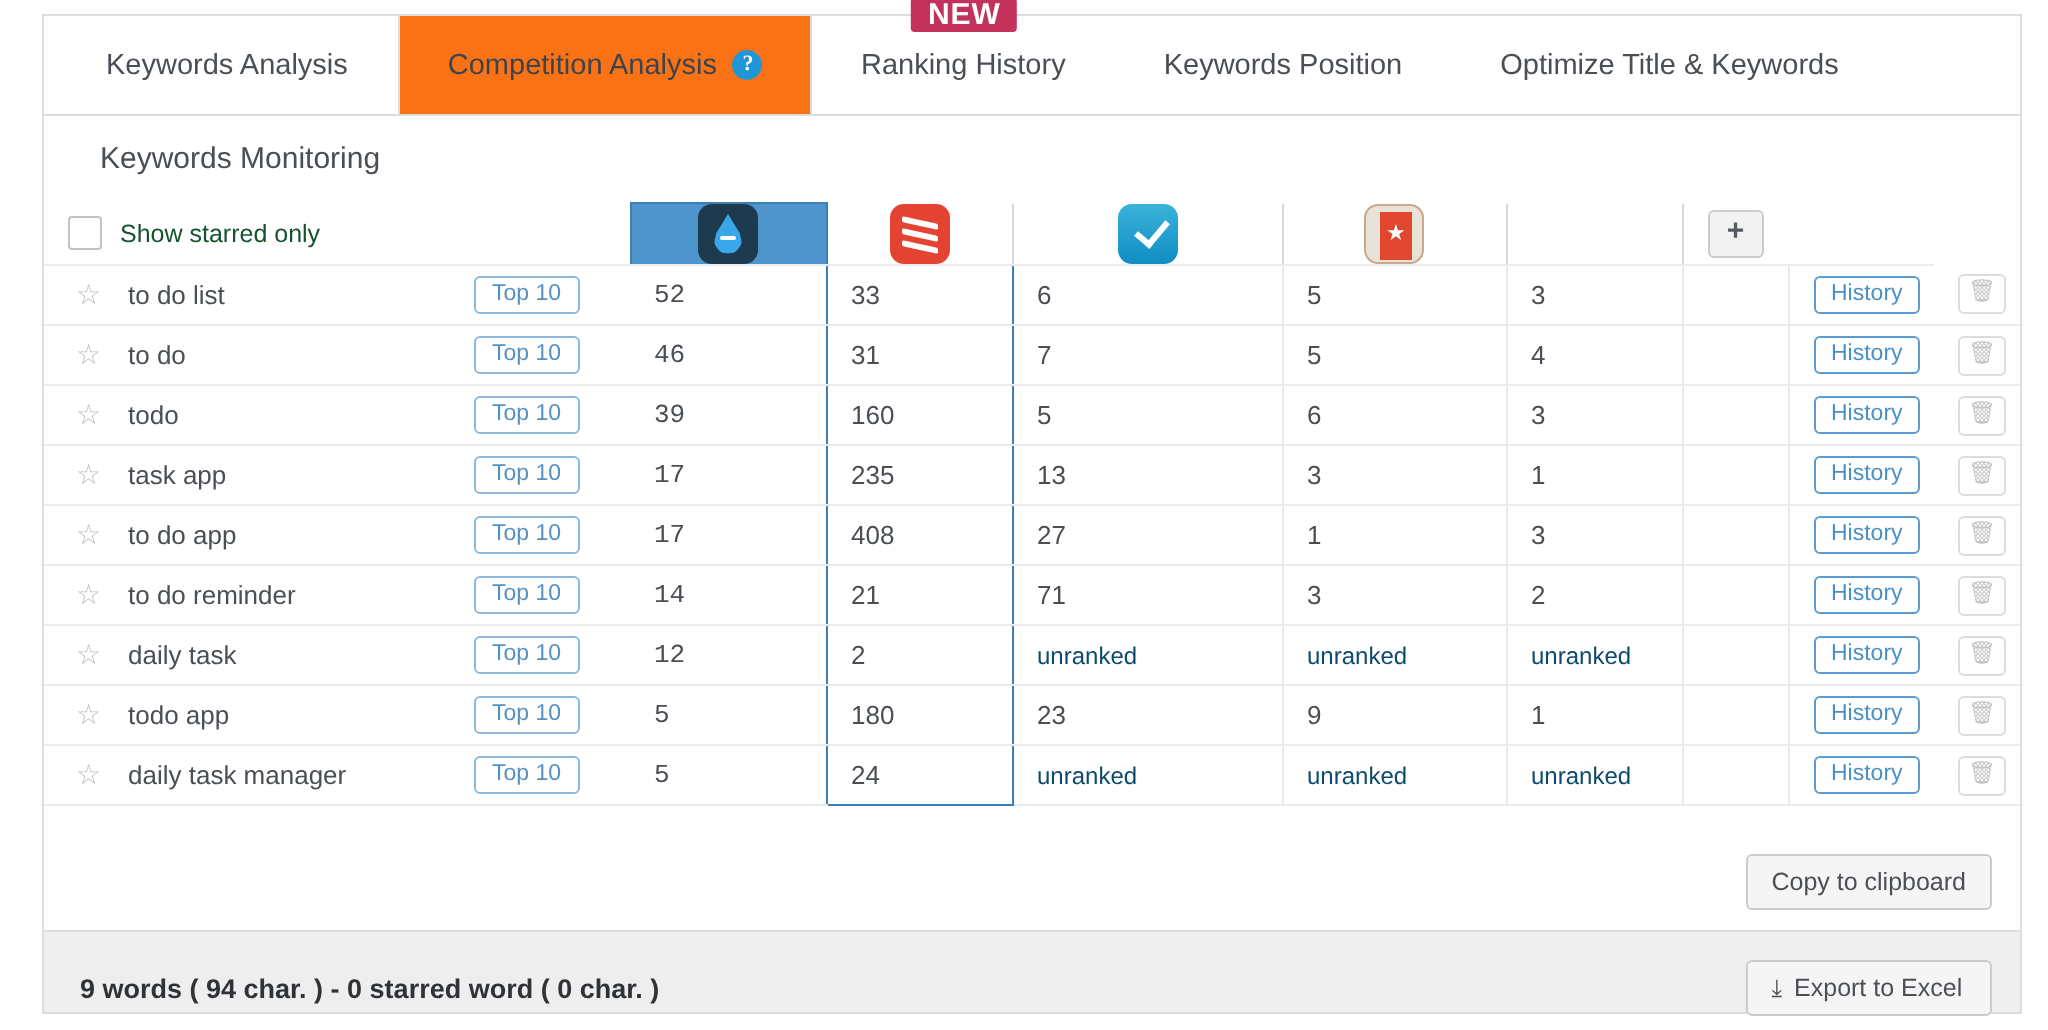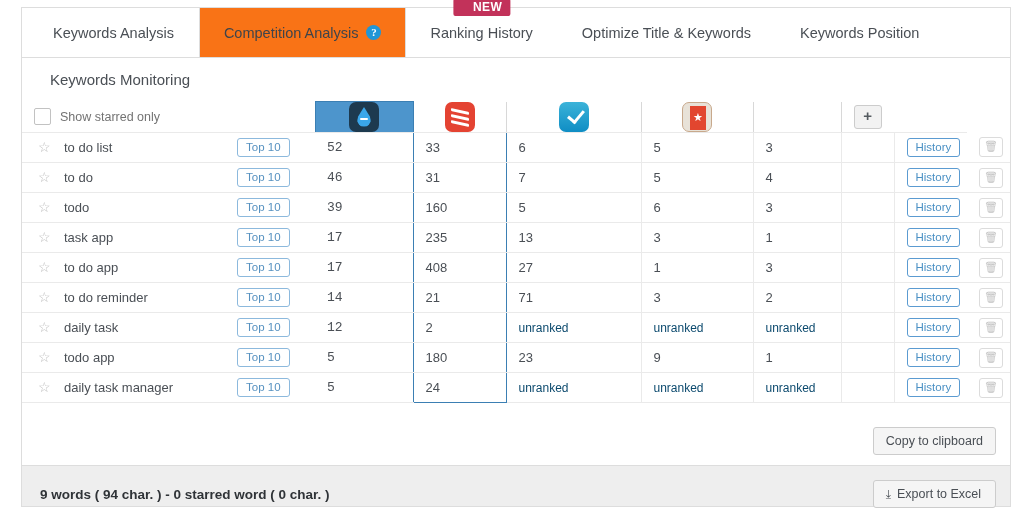--- a/index.html
+++ b/index.html
@@ -69,24 +69,24 @@
     font-family: "Liberation Serif", serif;
   }
   .help-icon.grey { background: #888d92; }
   .badge-new {
     position: absolute;
     top: -9px;
     left: 50%;
     transform: translateX(-50%);
     background: #c2325a;
     color: #ffffff;
-    font-size: 12px;
+    font-size: 15px;
     font-weight: bold;
     letter-spacing: .4px;
-    padding: 3px 8px 3px 20px;
+    padding: 3px 8px 3px 9px;
     border-radius: 2px;
     line-height: 11px;
   }
   
   .section-title {
     height: 43px;
     display: flex;
     align-items: center;
     padding-left: 28px;
     font-size: 15px;
@@ -128,21 +128,21 @@
   }
   .chk {
     display: inline-block;
     width: 15px; height: 15px;
     border: 1px solid #c2c2c2;
     background: #fff;
     border-radius: 2px;
     vertical-align: middle;
   }
   .chk-label {
-    font-size: 12.5px; color: #737373; margin-left: 9px; vertical-align: middle;
+    font-size: 12.5px; color: #14532d; margin-left: 9px; vertical-align: middle;
   }
   .app-hdr-cell {
     text-align: center;
     border-left: 1px solid #d8d8d8;
   }
   .app-hdr-cell.sel {
     background: #4d95cc;
     border-left: 1px solid #3b7fb3;
     border-right: 1px solid #3b7fb3;
     border-top: 1px solid #3b7fb3;
@@ -322,24 +322,24 @@
       </div>
       <div class="tab active">
         <span class="tab-label">Competition Analysis</span>
         <span class="help-icon">?</span>
       </div>
       <div class="tab">
         <span class="badge-new">NEW</span>
         <span class="tab-label">Ranking History</span>
       </div>
       <div class="tab">
-        <span class="tab-label">Optimize Title &amp; Keywords</span>
+        <span class="tab-label">Keywords Position</span>
       </div>
       <div class="tab">
-        <span class="tab-label">Keywords Position</span>
+        <span class="tab-label">Optimize Title &amp; Keywords</span>
       </div>
     </div>
 
     <div class="section-title">Keywords Monitoring</div>
 
     <table class="tbl">
       <colgroup>
         <col style="width:30px">
         <col style="width:185px">
         <col style="width:78px">

